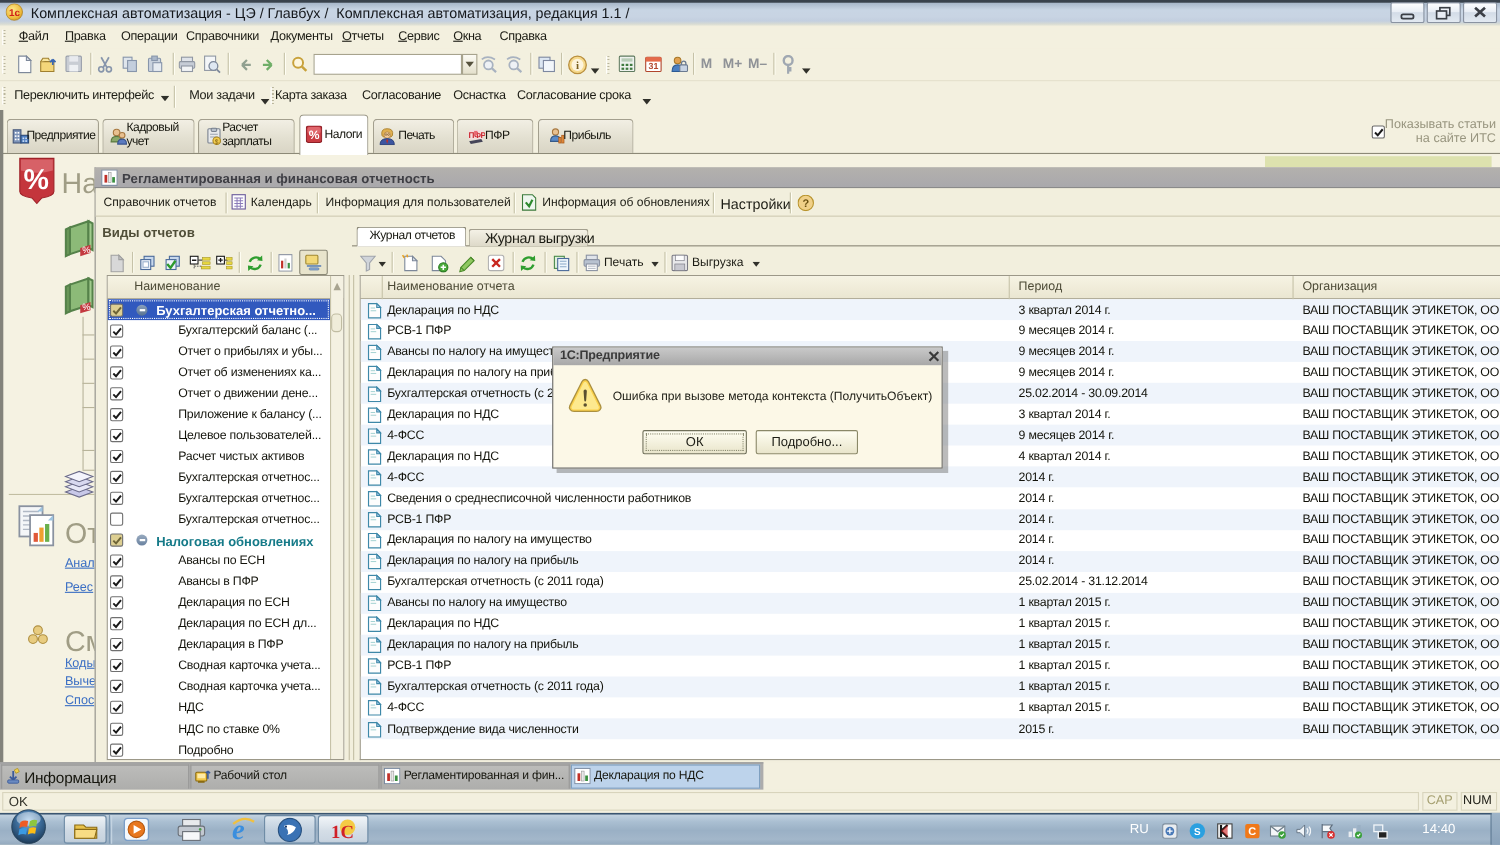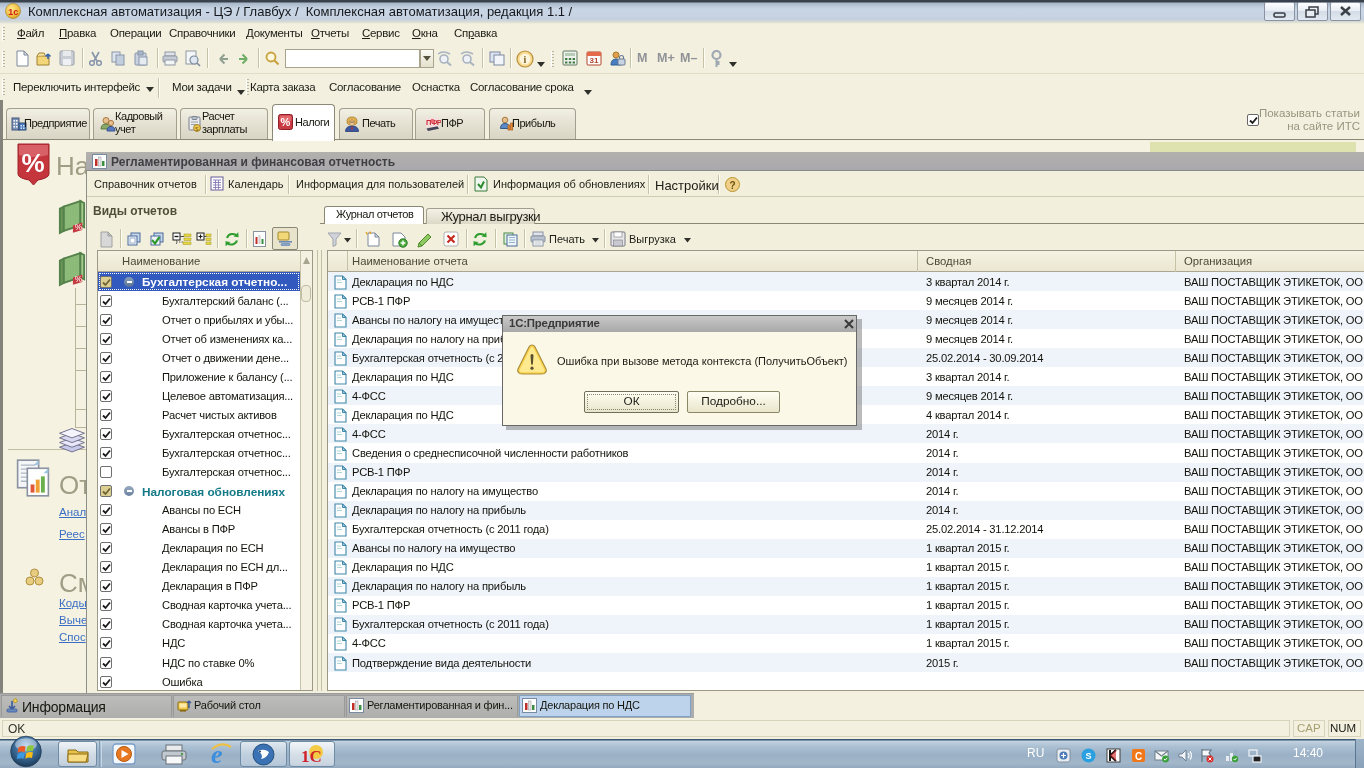--- a/index.html
+++ b/index.html
@@ -523,21 +523,21 @@
 <div class="a rowtxt" style="left:162px;top:351.7px;z-index:9">Отчет о движении дене...</div>
 <div class="a" style="left:100px;top:370.75px;width:12px;height:12px;background:#fff;border:1px solid #707070;border-radius:2px;z-index:9"></div>
 <svg class="a" style="left:102px;top:372.75px;z-index:9" width="9" height="9" viewBox="0 0 9 9">
     <path d="M1 4.5 L3.5 7 L8 1.5" stroke="#1a1a1a" stroke-width="1.8" fill="none"></path>
   </svg>
 <div class="a rowtxt" style="left:162px;top:370.75px;z-index:9">Приложение к балансу (...</div>
 <div class="a" style="left:100px;top:389.8px;width:12px;height:12px;background:#fff;border:1px solid #707070;border-radius:2px;z-index:9"></div>
 <svg class="a" style="left:102px;top:391.8px;z-index:9" width="9" height="9" viewBox="0 0 9 9">
     <path d="M1 4.5 L3.5 7 L8 1.5" stroke="#1a1a1a" stroke-width="1.8" fill="none"></path>
   </svg>
-<div class="a rowtxt" style="left:162px;top:389.8px;z-index:9">Целевое автоматизация...</div>
+<div class="a rowtxt" style="left:162px;top:389.8px;z-index:9">Целевое пользователей...</div>
 <div class="a" style="left:100px;top:408.85px;width:12px;height:12px;background:#fff;border:1px solid #707070;border-radius:2px;z-index:9"></div>
 <svg class="a" style="left:102px;top:410.85px;z-index:9" width="9" height="9" viewBox="0 0 9 9">
     <path d="M1 4.5 L3.5 7 L8 1.5" stroke="#1a1a1a" stroke-width="1.8" fill="none"></path>
   </svg>
 <div class="a rowtxt" style="left:162px;top:408.85px;z-index:9">Расчет чистых активов</div>
 <div class="a" style="left:100px;top:427.9px;width:12px;height:12px;background:#fff;border:1px solid #707070;border-radius:2px;z-index:9"></div>
 <svg class="a" style="left:102px;top:429.9px;z-index:9" width="9" height="9" viewBox="0 0 9 9">
     <path d="M1 4.5 L3.5 7 L8 1.5" stroke="#1a1a1a" stroke-width="1.8" fill="none"></path>
   </svg>
 <div class="a rowtxt" style="left:162px;top:427.9px;z-index:9">Бухгалтерская отчетнос...</div>
@@ -597,30 +597,30 @@
 <div class="a rowtxt" style="left:162px;top:637.45px;z-index:9">НДС</div>
 <div class="a" style="left:100px;top:656.5px;width:12px;height:12px;background:#fff;border:1px solid #707070;border-radius:2px;z-index:9"></div>
 <svg class="a" style="left:102px;top:658.5px;z-index:9" width="9" height="9" viewBox="0 0 9 9">
     <path d="M1 4.5 L3.5 7 L8 1.5" stroke="#1a1a1a" stroke-width="1.8" fill="none"></path>
   </svg>
 <div class="a rowtxt" style="left:162px;top:656.5px;z-index:9">НДС по ставке 0%</div>
 <div class="a" style="left:100px;top:675.55px;width:12px;height:12px;background:#fff;border:1px solid #707070;border-radius:2px;z-index:9"></div>
 <svg class="a" style="left:102px;top:677.55px;z-index:9" width="9" height="9" viewBox="0 0 9 9">
     <path d="M1 4.5 L3.5 7 L8 1.5" stroke="#1a1a1a" stroke-width="1.8" fill="none"></path>
   </svg>
-<div class="a rowtxt" style="left:162px;top:675.55px;z-index:9">Ошибка</div>
+<div class="a rowtxt" style="left:162px;top:675.55px;z-index:9">Подробно</div>
 <div class="a" style="left:317px;top:250px;width:1px;height:441px;background:#c2bea4;z-index:6"></div>
 <div class="a" style="left:321px;top:250px;width:1px;height:441px;background:#c2bea4;z-index:6"></div>
 <div class="a" style="left:327px;top:250px;width:1037px;height:441px;background:#fff;border:1px solid #9c9888;border-right:none;z-index:6"></div>
 <div class="a" style="left:328px;top:251px;width:1036px;height:21px;background:linear-gradient(180deg,#f6f3e3,#eae6d1);border-bottom:1px solid #aaa690;z-index:7"></div>
 <div class="a" style="left:347px;top:251px;width:1px;height:21px;background:#c6c2a8;z-index:8"></div>
 <div class="a" style="left:917px;top:251px;width:1px;height:21px;background:#c6c2a8;z-index:8"></div>
 <div class="a" style="left:1175px;top:251px;width:1px;height:21px;background:#c6c2a8;z-index:8"></div>
 <div class="a hdrtxt" style="left:352px;top:255px;z-index:8">Наименование отчета</div>
-<div class="a hdrtxt" style="left:926px;top:255px;z-index:8">Сводная</div>
+<div class="a hdrtxt" style="left:926px;top:255px;z-index:8">Период</div>
 <div class="a hdrtxt" style="left:1184px;top:255px;z-index:8">Организация</div>
 <div class="a" style="left:328px;top:272.0px;width:1036px;height:19.05px;background:#eff4fb;z-index:7"></div>
 <svg class="a" z="" style="z-index:8;left:334px;top:274.5px;z-index:9" width="13" height="15" viewBox="0 0 13 15">
     <path d="M1 1 h7.5 l3.5 3.5 v9.5 h-11 z" fill="#fdfdfd" stroke="#3e88a8" stroke-width="1.1"></path>
     <path d="M8.5 1 l3.5 3.5 h-3.5 z" fill="#ace" stroke="#3e88a8" stroke-width="1"></path>
     <path d="M3 5 h4 M3 7.5 h5" stroke="#9cc" stroke-width="0.8"></path>
   </svg>
 <div class="a rowtxt" style="left:352px;top:275.5px;z-index:8">Декларация по НДС</div>
 <div class="a rowtxt" style="left:926px;top:275.5px;z-index:8">3 квартал 2014 г.</div>
 <div class="a rowtxt" style="left:1184px;top:275.5px;z-index:8">ВАШ ПОСТАВЩИК ЭТИКЕТОК, ОО</div>
@@ -784,21 +784,21 @@
   </svg>
 <div class="a rowtxt" style="left:352px;top:637.45px;z-index:8">4-ФСС</div>
 <div class="a rowtxt" style="left:926px;top:637.45px;z-index:8">1 квартал 2015 г.</div>
 <div class="a rowtxt" style="left:1184px;top:637.45px;z-index:8">ВАШ ПОСТАВЩИК ЭТИКЕТОК, ОО</div>
 <div class="a" style="left:328px;top:653.0px;width:1036px;height:19.05px;background:#eff4fb;z-index:7"></div>
 <svg class="a" z="" style="z-index:8;left:334px;top:655.5px;z-index:9" width="13" height="15" viewBox="0 0 13 15">
     <path d="M1 1 h7.5 l3.5 3.5 v9.5 h-11 z" fill="#fdfdfd" stroke="#3e88a8" stroke-width="1.1"></path>
     <path d="M8.5 1 l3.5 3.5 h-3.5 z" fill="#ace" stroke="#3e88a8" stroke-width="1"></path>
     <path d="M3 5 h4 M3 7.5 h5" stroke="#9cc" stroke-width="0.8"></path>
   </svg>
-<div class="a rowtxt" style="left:352px;top:656.5px;z-index:8">Подтверждение вида деятельности</div>
+<div class="a rowtxt" style="left:352px;top:656.5px;z-index:8">Подтверждение вида численности</div>
 <div class="a rowtxt" style="left:926px;top:656.5px;z-index:8">2015 г.</div>
 <div class="a rowtxt" style="left:1184px;top:656.5px;z-index:8">ВАШ ПОСТАВЩИК ЭТИКЕТОК, ОО</div>
 
 <div class="a" style="left:506px;top:319px;width:356px;height:111px;background:rgba(120,120,120,0.5);z-index:19"></div>
 <div class="a" style="left:502px;top:315px;width:355px;height:111px;background:#fcf8e7;border:1px solid #686868;z-index:20"></div>
 <div class="a" style="left:503px;top:316px;width:353px;height:16px;background:linear-gradient(180deg,#c9c9c9,#a8a8a8);z-index:21"></div>
 <div class="a" style="left:509px;top:317px;z-index:22;font-size:11.4px;font-weight:bold;letter-spacing:-0.2px;color:#3a3a3a">1С:Предприятие</div>
 <svg class="a" style="left:843px;top:318px;z-index:22" width="12" height="12" viewBox="0 0 12 12">
     <path d="M2 2 L10 10 M10 2 L2 10" stroke="#3a3a3a" stroke-width="2"></path>
   </svg>

